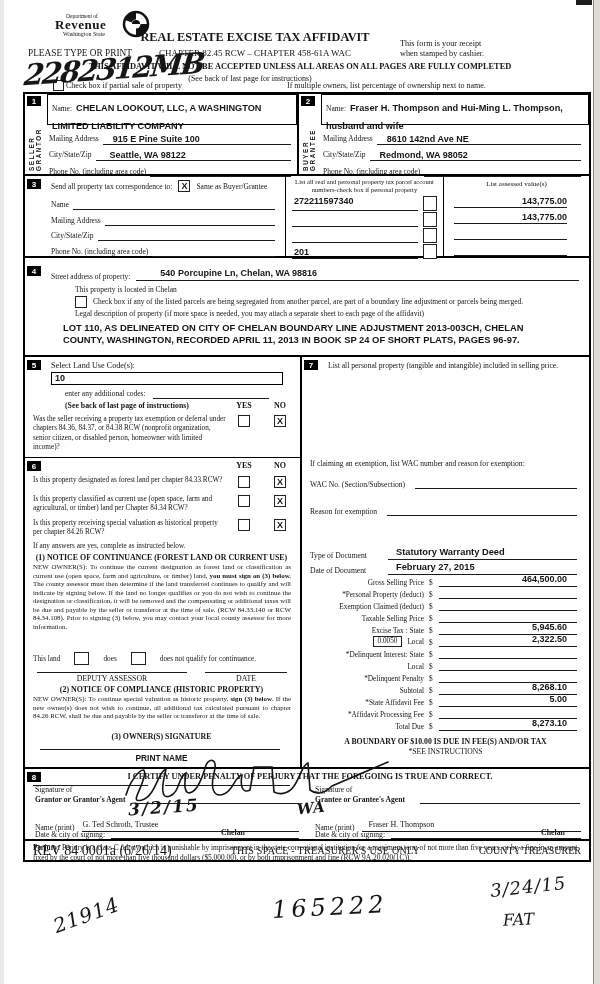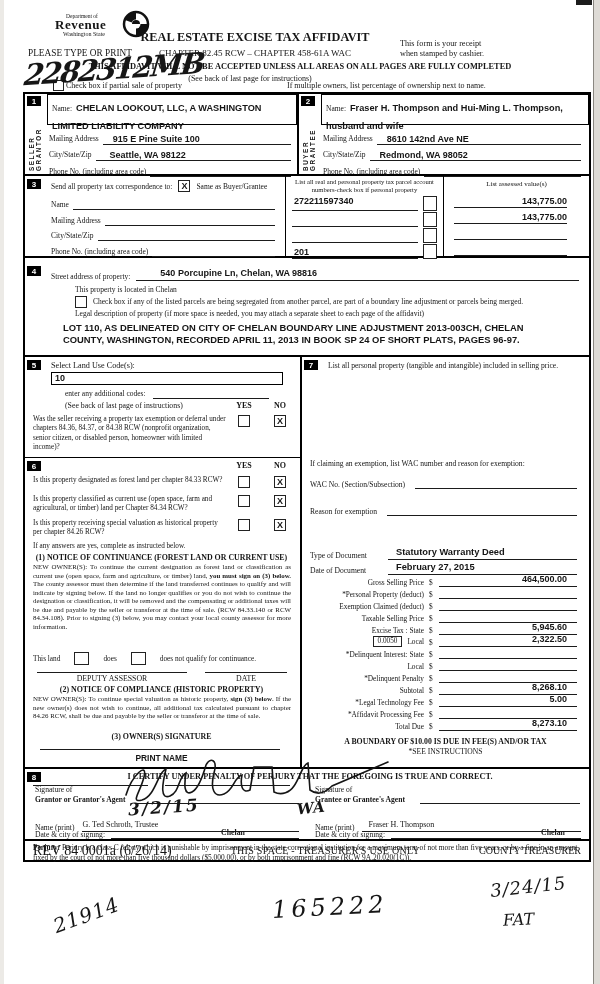--- a/index.html
+++ b/index.html
@@ -198,21 +198,21 @@
 
     <div style="display:flex;height:410px;border-bottom:2px solid #000">
 
       <div style="position:relative;width:277px;border-right:2px solid #000;box-sizing:border-box">
         <div class="numbox abs" style="left:2px;top:3px">5</div>
         <div class="abs ser" style="left:26px;top:4px;font-size:8.2px">Select Land Use Code(s):</div>
         <div class="abs val" style="left:26px;top:15px;width:232px;height:13px;border:1.5px solid #000;box-sizing:border-box;padding-left:3px"><span>10</span></div>
         <div class="abs lbl" style="left:40px;top:32px">enter any additional codes:</div>
         <div class="abs ul" style="left:128px;top:32px;width:116px;height:9px"></div>
         <div class="abs hdr2" style="left:0;top:44px;width:273px">
-          <span class="lbl" style="text-align:left;padding-left:40px;font-weight:normal;font-size:7.8px">(See back of last page of instructions)</span>
+          <span class="lbl" style="text-align:left;padding-left:40px;font-weight:bold;font-size:7.8px">(See back of last page of instructions)</span>
           <span>YES</span>
           <span>NO</span>
         </div>
         <div class="abs qrow" style="left:0;top:58px;width:273px">
           <span class="qq">Was the seller receiving a property tax exemption or deferral under chapters 84.36, 84.37, or 84.38 RCW (nonprofit organization, senior citizen, or disabled person, homeowner with limited income)?</span>
           <span class="cbc">
               <span class="cb"></span>
             </span>
           <span class="cbc">
               <span class="cb">X</span>
@@ -348,21 +348,21 @@
             <span class="flab">*Delinquent Penalty</span>
             <span class="fdol">$</span>
             <span class="fline"><span class="val"></span></span>
           </div>
         <div class="frow" style="top:326px">
             <span class="flab">Subtotal</span>
             <span class="fdol">$</span>
             <span class="fline"><span class="val">8,268.10</span></span>
           </div>
         <div class="frow" style="top:338px">
-            <span class="flab">*Legal Technology Fee</span>
+            <span class="flab">*State Affidavit Fee</span>
             <span class="fdol">$</span>
             <span class="fline"><span class="val">5.00</span></span>
           </div>
         <div class="frow" style="top:350px">
             <span class="flab">*Affidavit Processing Fee</span>
             <span class="fdol">$</span>
             <span class="fline"><span class="val"></span></span>
           </div>
         <div class="frow" style="top:362px">
             <span class="flab">Total Due</span>

